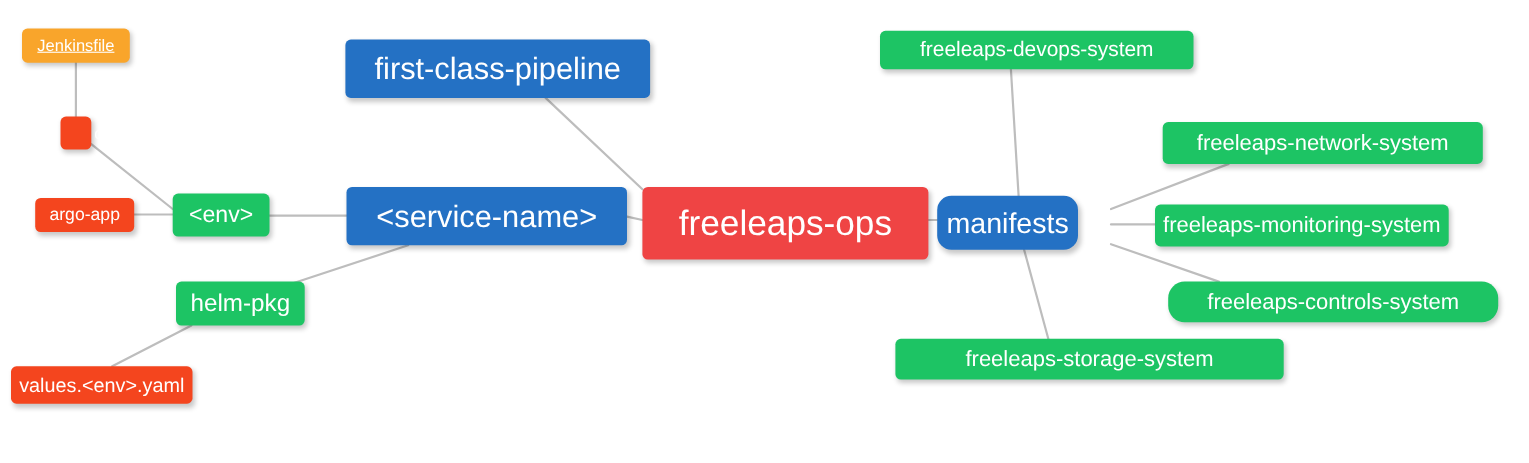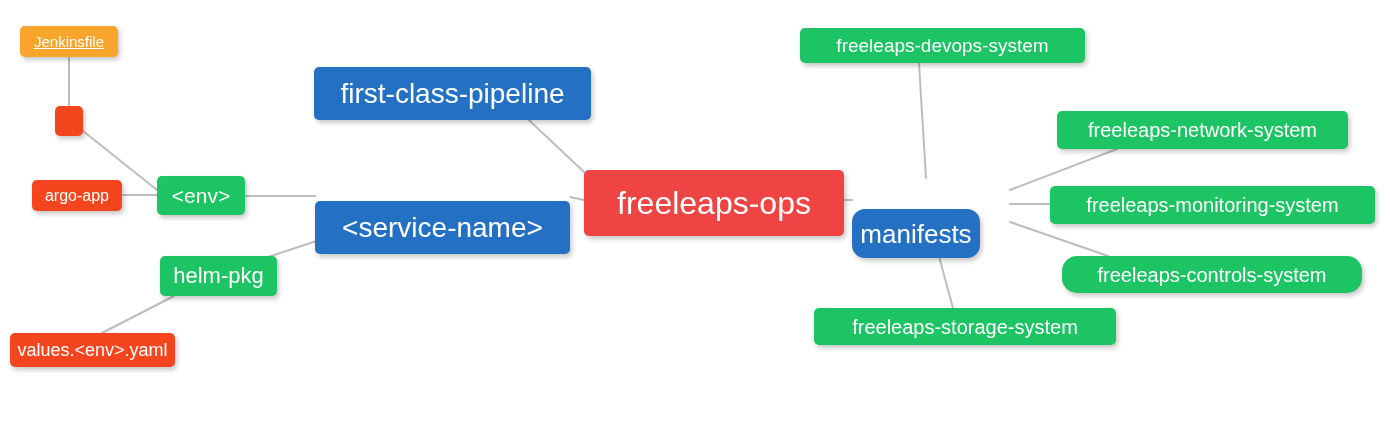--- a/index.html
+++ b/index.html
@@ -40,21 +40,21 @@
     box-shadow: 2px 3px 5px rgba(0,0,0,0.22);
     user-select: none;
     z-index: 2;
   }
   .node-label {
     display: block;
     padding: 0 2px;
   }
   
   .c-root   { background: #ef4444; }
-  .c-blue   { background: #2471c4; margin-top: 31px; }
+  .c-blue   { background: #2471c4; }
   .c-green  { background: #1dc464; }
   .c-red    { background: #f4451e; }
   .c-orange { background: #f9a52b; text-decoration: underline; }
 </style>
 </head>
 <body>
 
 <div id="mindmap">
 
   <svg id="edge-layer" viewBox="0 0 1390 421" width="1390" height="421" xmlns="http://www.w3.org/2000/svg">
@@ -104,24 +104,24 @@
       </div>
       <div class="node c-red" style="left: 10px; top: 333px; width: 165px; height: 34px;">
         <span class="node-label" style="font-size: 18px;">values.&lt;env&gt;.yaml</span>
       </div>
       <div class="node c-green" style="left: 800px; top: 28px; width: 285px; height: 35px;">
         <span class="node-label" style="font-size: 19px;">freeleaps-devops-system</span>
       </div>
       <div class="node c-green" style="left: 1057px; top: 111px; width: 291px; height: 38px;">
         <span class="node-label" style="font-size: 20px;">freeleaps-network-system</span>
       </div>
-      <div class="node c-green" style="left: 1050px; top: 186px; width: 325px; height: 38px; text-align: center;">
+      <div class="node c-green" style="left: 1050px; top: 186px; width: 267px; height: 38px; text-align: center;">
         <span class="node-label" style="font-size: 20px;">freeleaps-monitoring-system</span>
       </div>
       <div class="node c-green" style="left: 1062px; top: 256px; width: 300px; height: 37px; border-radius: 15px;">
         <span class="node-label" style="font-size: 20px;">freeleaps-controls-system</span>
       </div>
-      <div class="node c-green" style="left: 814px; top: 308px; width: 302px; height: 37px; text-align: right;">
+      <div class="node c-green" style="left: 814px; top: 308px; width: 353px; height: 37px; text-align: right;">
         <span class="node-label" style="font-size: 20px;">freeleaps-storage-system</span>
       </div>
     </div>
 
 </div>
 
 </body></html>

